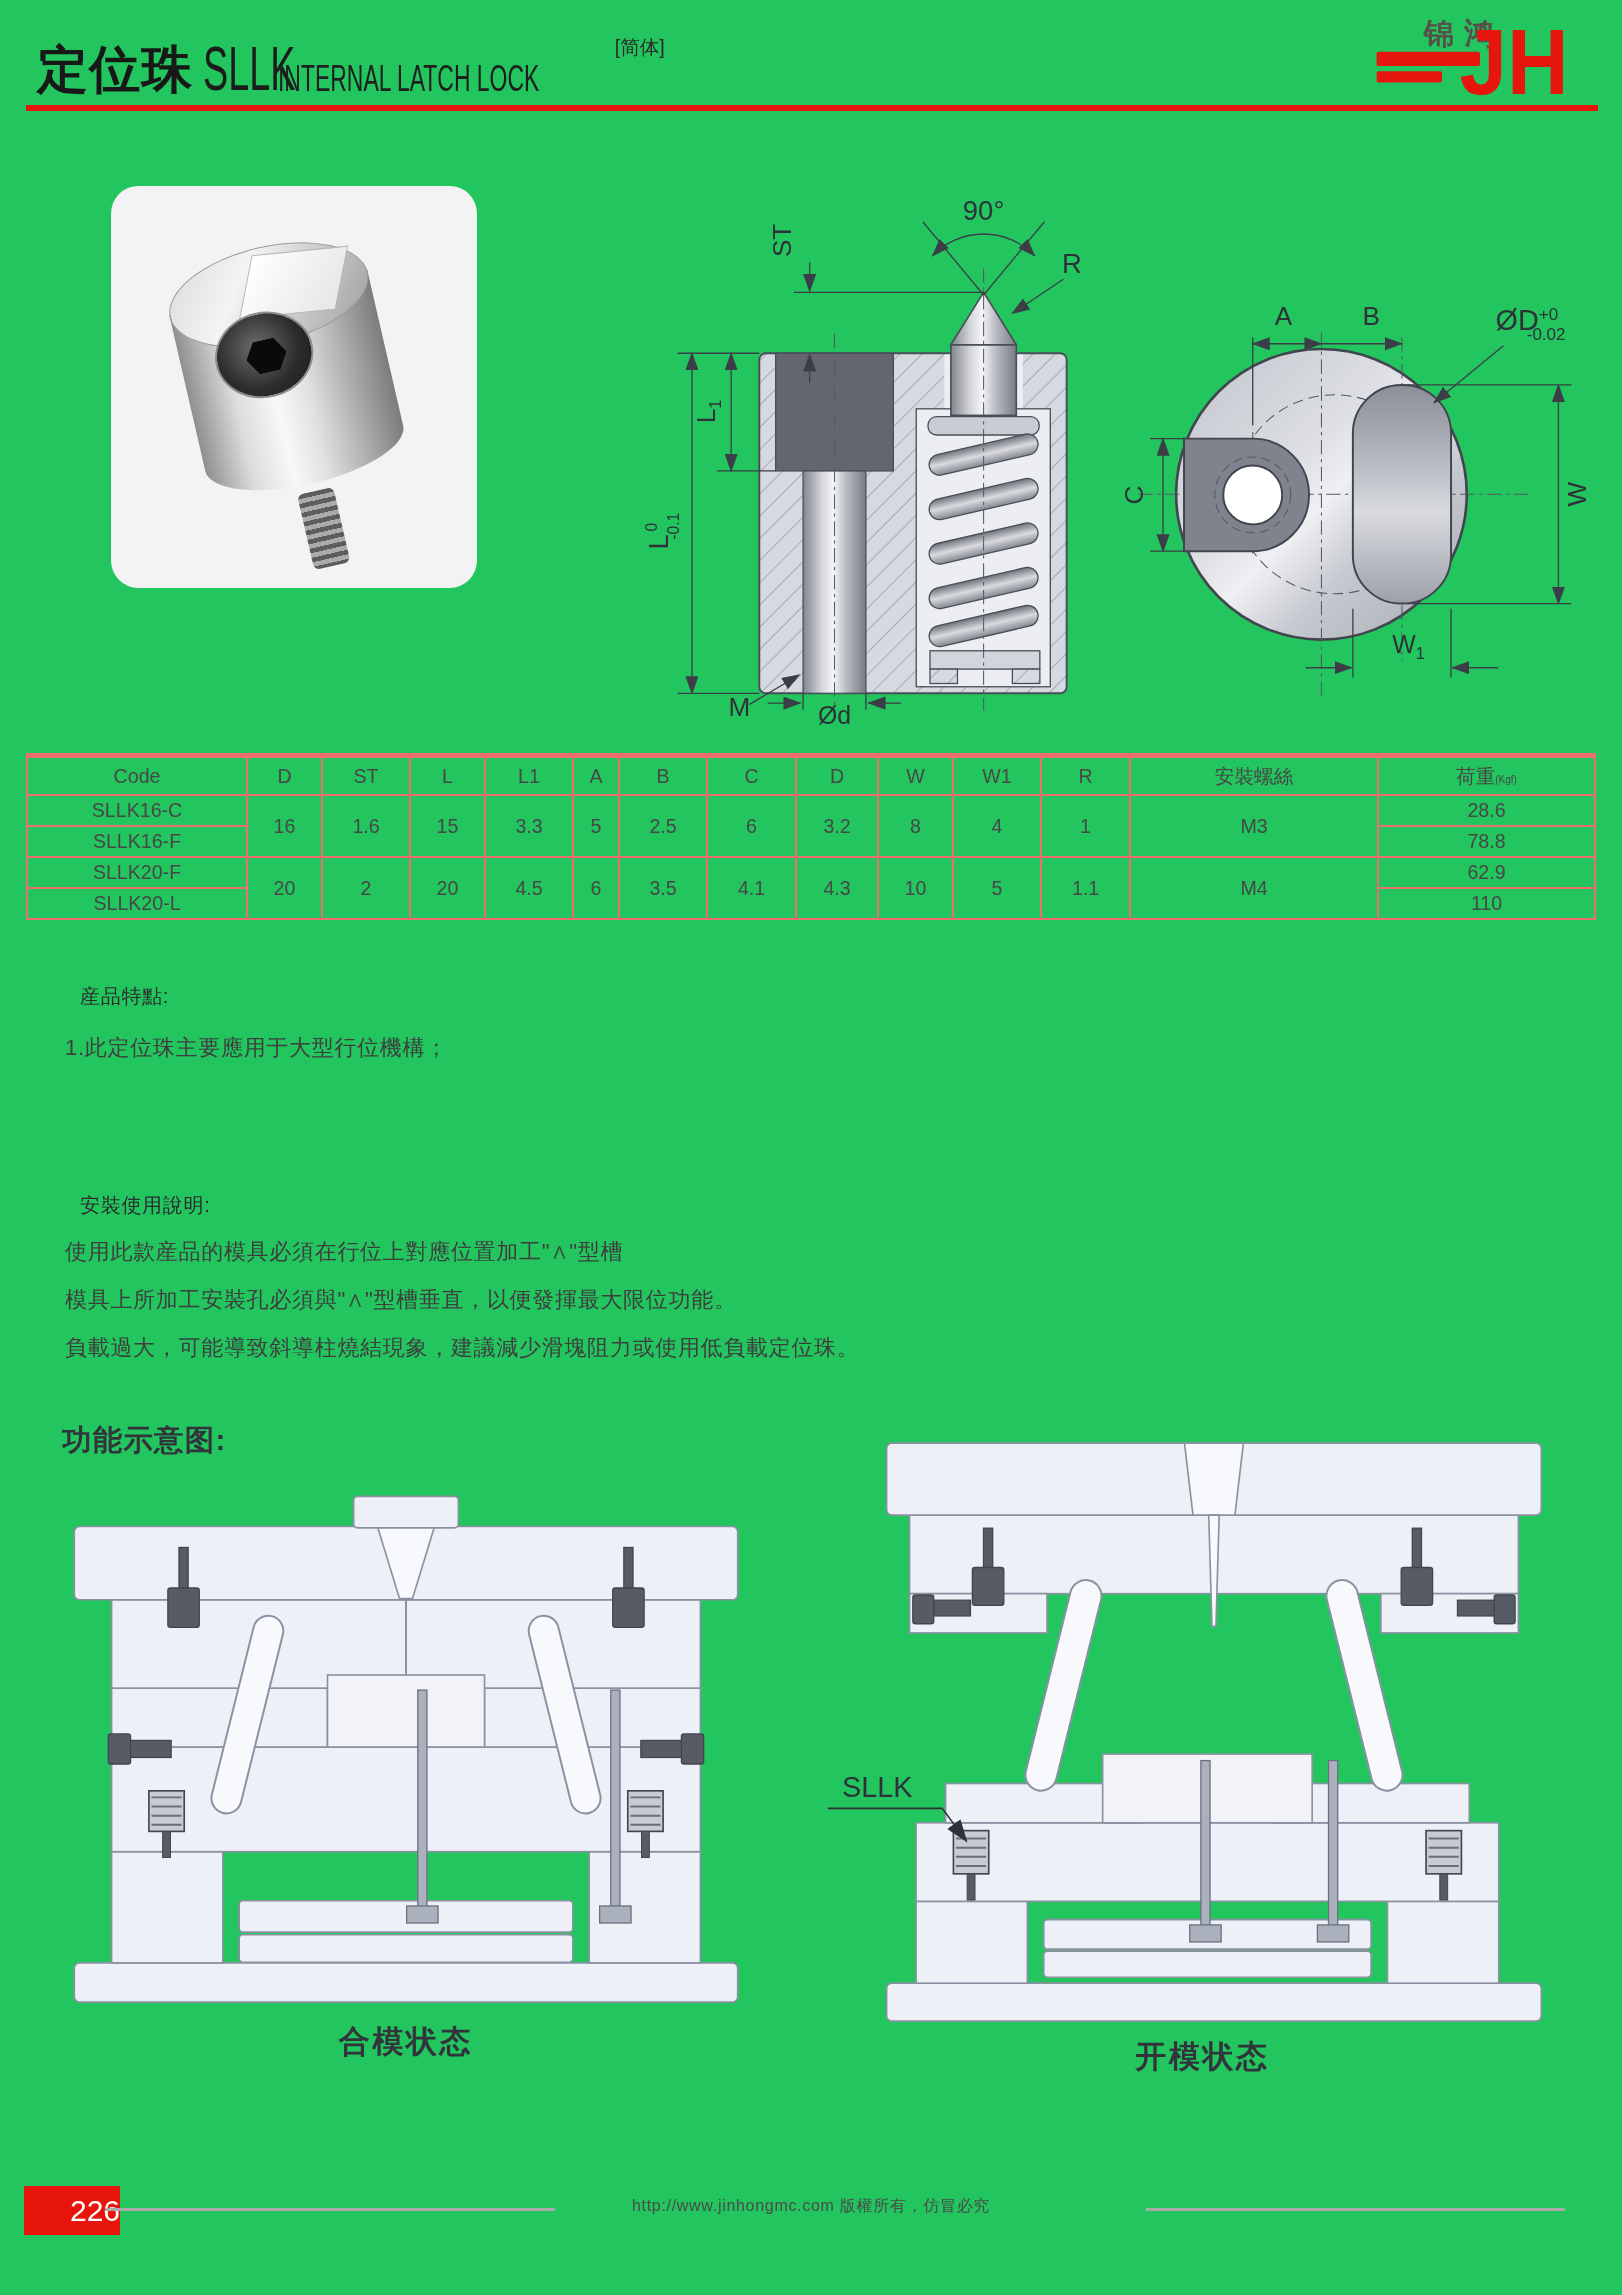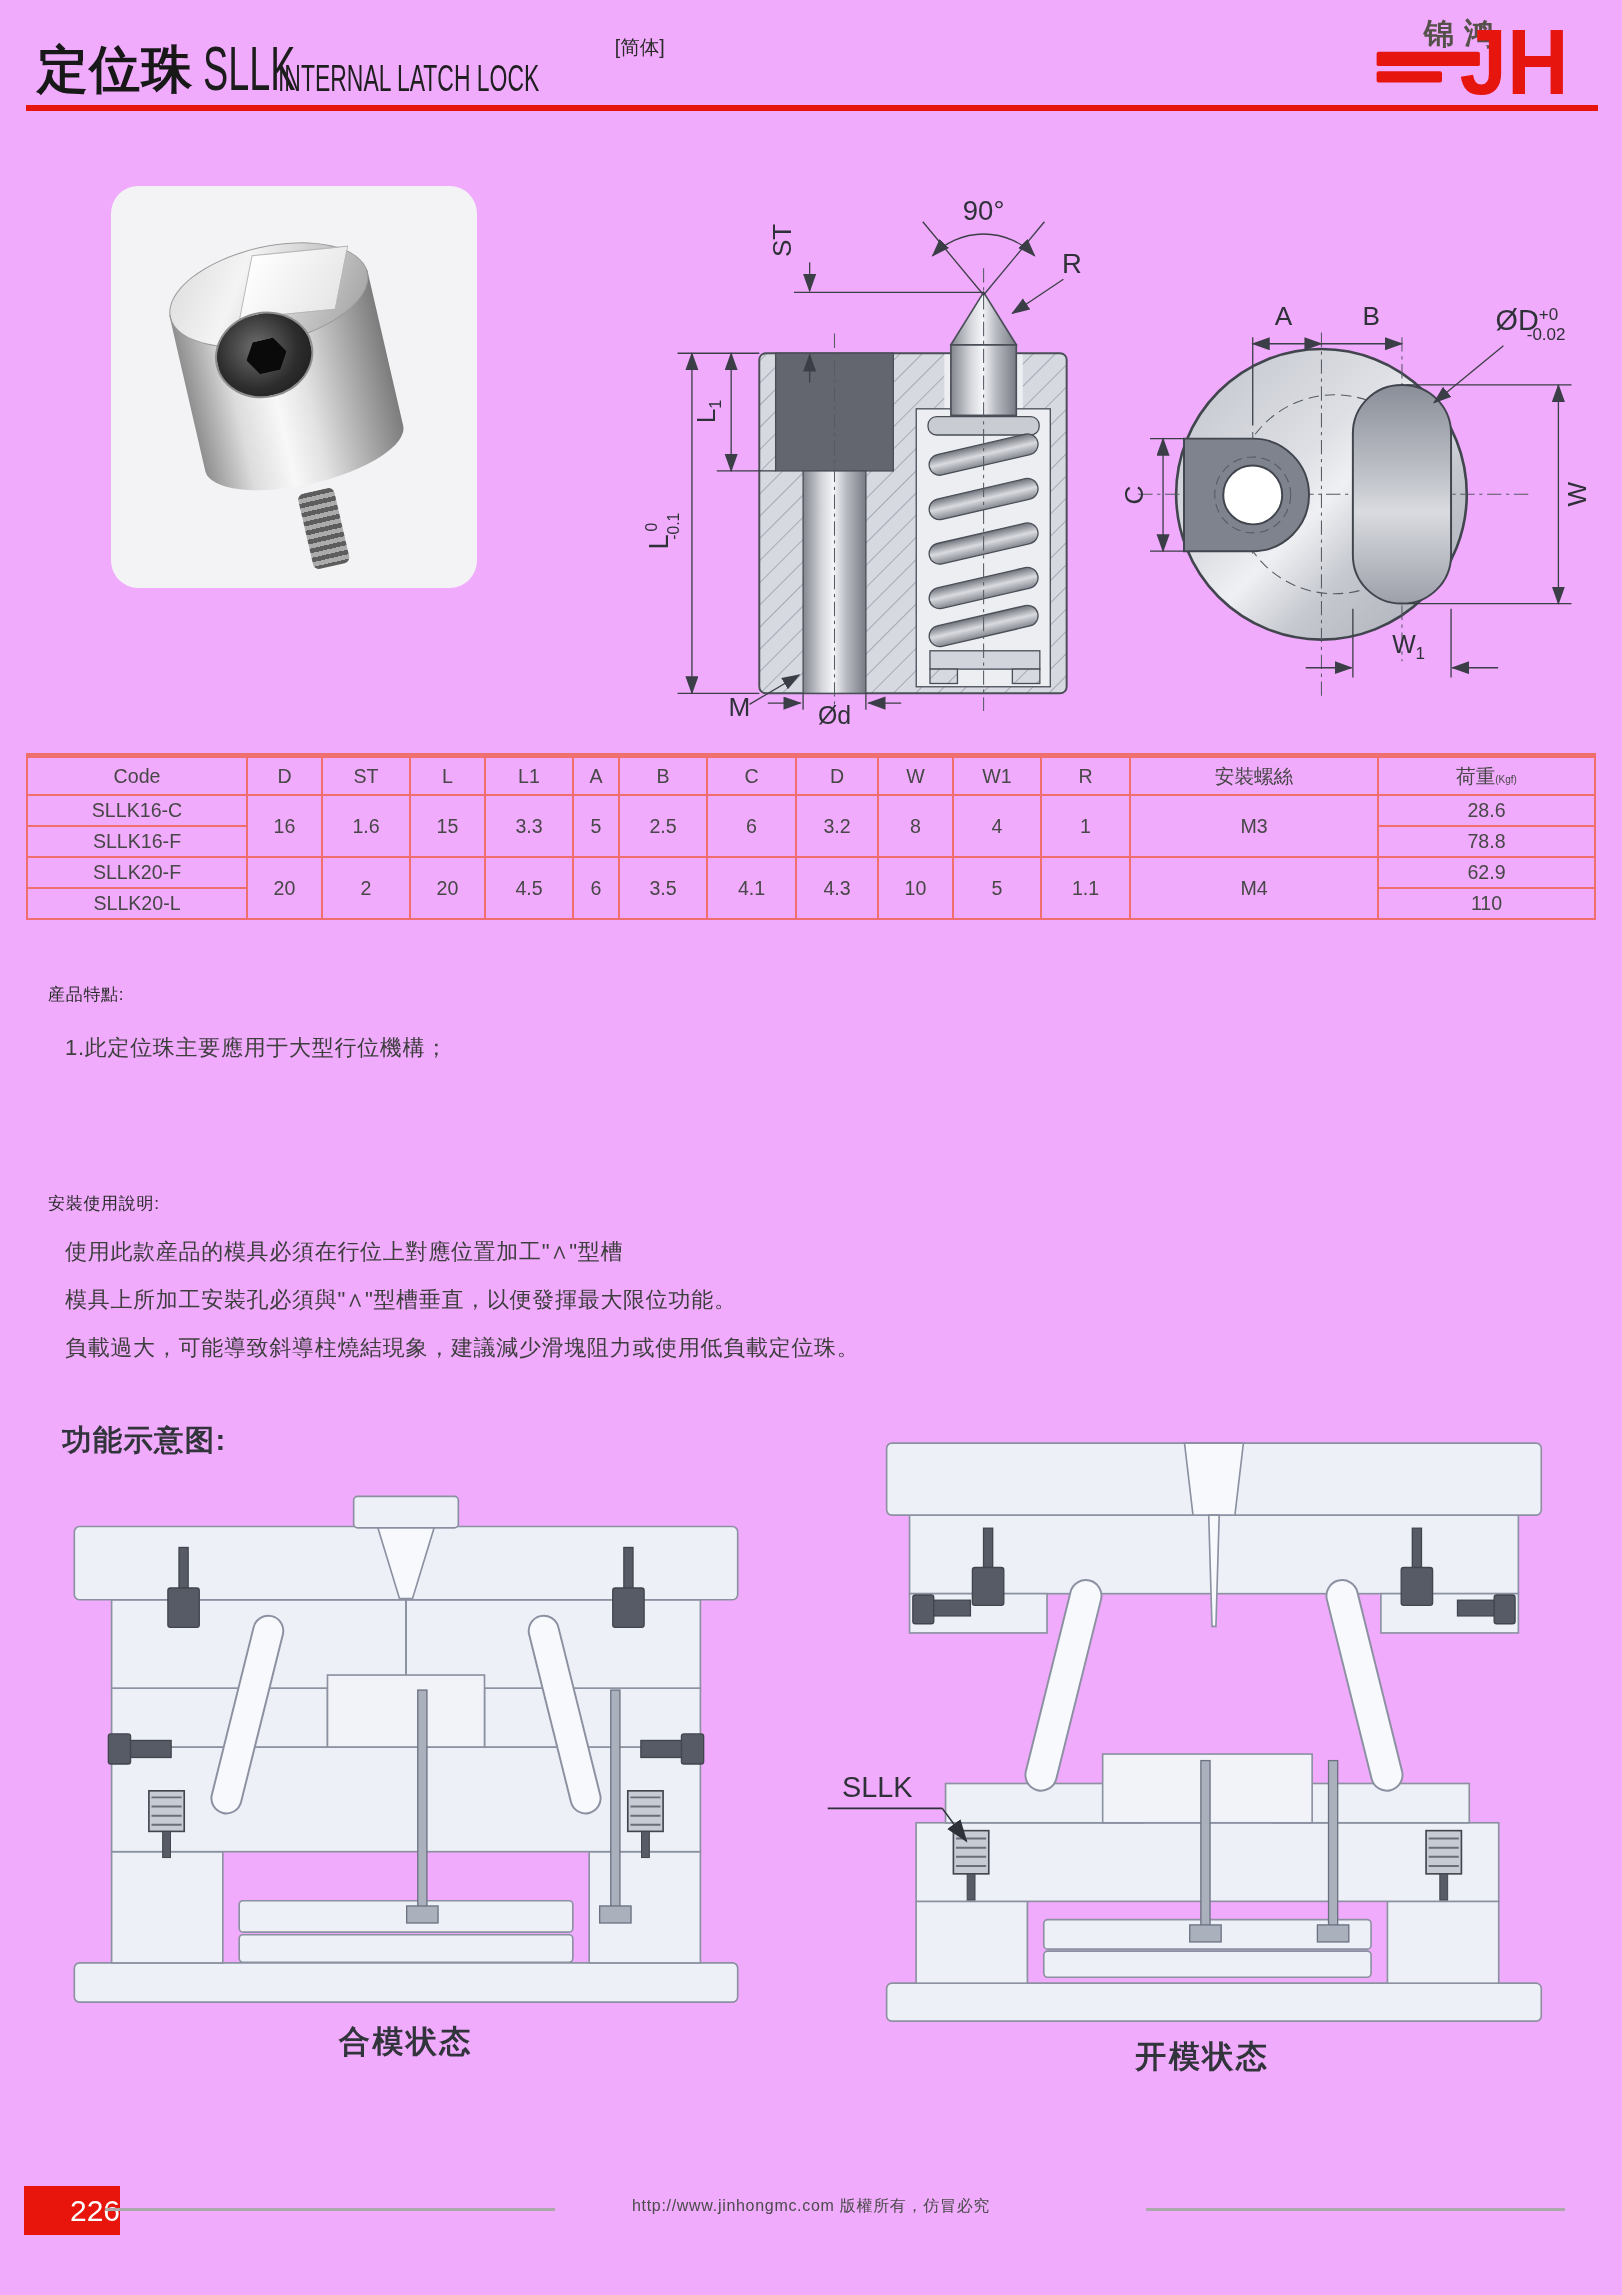--- a/index.html
+++ b/index.html
@@ -1,16 +1,16 @@
 <!DOCTYPE html>
 <html style="font-size:10.5px"><head>
 <meta charset="utf-8">
 <style>
   html,body{margin:0;padding:0;background:#888;}
-  .page{position:relative;width:1622px;height:2295px;background:#f0abfc;overflow:hidden;
+  .page{position:relative;width:1622px;height:2295px;background:#22c55e;overflow:hidden;
         font-family:"Liberation Sans",sans-serif;color:#333;}
   
   .title-block{position:absolute;left:37px;top:43px;display:flex;align-items:flex-end;}
   .title-cn{font-size:51px;font-weight:600;color:#181818;line-height:1;letter-spacing:1.3px;}
   .title-code{font-size:63px;font-weight:400;color:#1c1c1c;line-height:.82;
               transform:scaleX(.60);transform-origin:left bottom;margin-left:9.2px;}
   .title-en{font-size:37px;font-weight:400;color:#1f1f1f;line-height:.86;
             transform:scaleX(.62);transform-origin:left bottom;margin-left:-79px;}
   .title-variant{font-size:19.6px;color:#2a2a2a;align-self:flex-start;margin-top:-9.2px;margin-left:-85px;white-space:nowrap;}
   .red-rule{position:absolute;left:26px;top:105px;width:1572px;height:5.9px;background:#e6150e;}
@@ -39,21 +39,21 @@
   
   .table-wrap{position:absolute;left:26px;top:753px;}
   table.spec{border-collapse:collapse;table-layout:fixed;width:1570px;
              border:2px solid #ef6f6f;border-top:5.9px solid #ef6f6f;}
   table.spec th,table.spec td{border:2px solid #ef6f6f;text-align:center;vertical-align:middle;
              font-size:19.6px;font-weight:400;color:#474747;padding:0;overflow:hidden;white-space:nowrap;}
   table.spec th{height:36px;}
   table.spec td{height:29px;}
   .unit{font-size:10px;}
   
-  .sec-heading{position:absolute;left:48px;font-size:17px;color:#2c2c2c;letter-spacing:0.7px;}
+  .sec-heading{position:absolute;left:80px;font-size:20px;color:#2c2c2c;letter-spacing:0.7px;}
   .sec-line{position:absolute;left:65px;font-size:22px;color:#3e3e3e;letter-spacing:0.7px;}
   .fn-heading{position:absolute;left:62px;top:1421px;font-size:29.4px;font-weight:bold;color:#32343b;letter-spacing:1.3px;}
   .caption{position:absolute;font-size:31px;font-weight:bold;color:#32343b;text-align:center;letter-spacing:2.6px;}
   
   .page-box{position:absolute;left:24px;top:2186px;width:50px;height:49px;background:#e8150c;
             color:#fff;font-size:30px;display:flex;align-items:center;justify-content:center;padding-left:46px;}
   .foot-rule{position:absolute;top:2208px;height:3.3px;background:#a9a9a9;}
   .foot-text{position:absolute;left:0;right:0;top:2196px;text-align:center;font-size:16px;color:#4b4b4b;letter-spacing:0.7px;}
 </style>
 </head>

